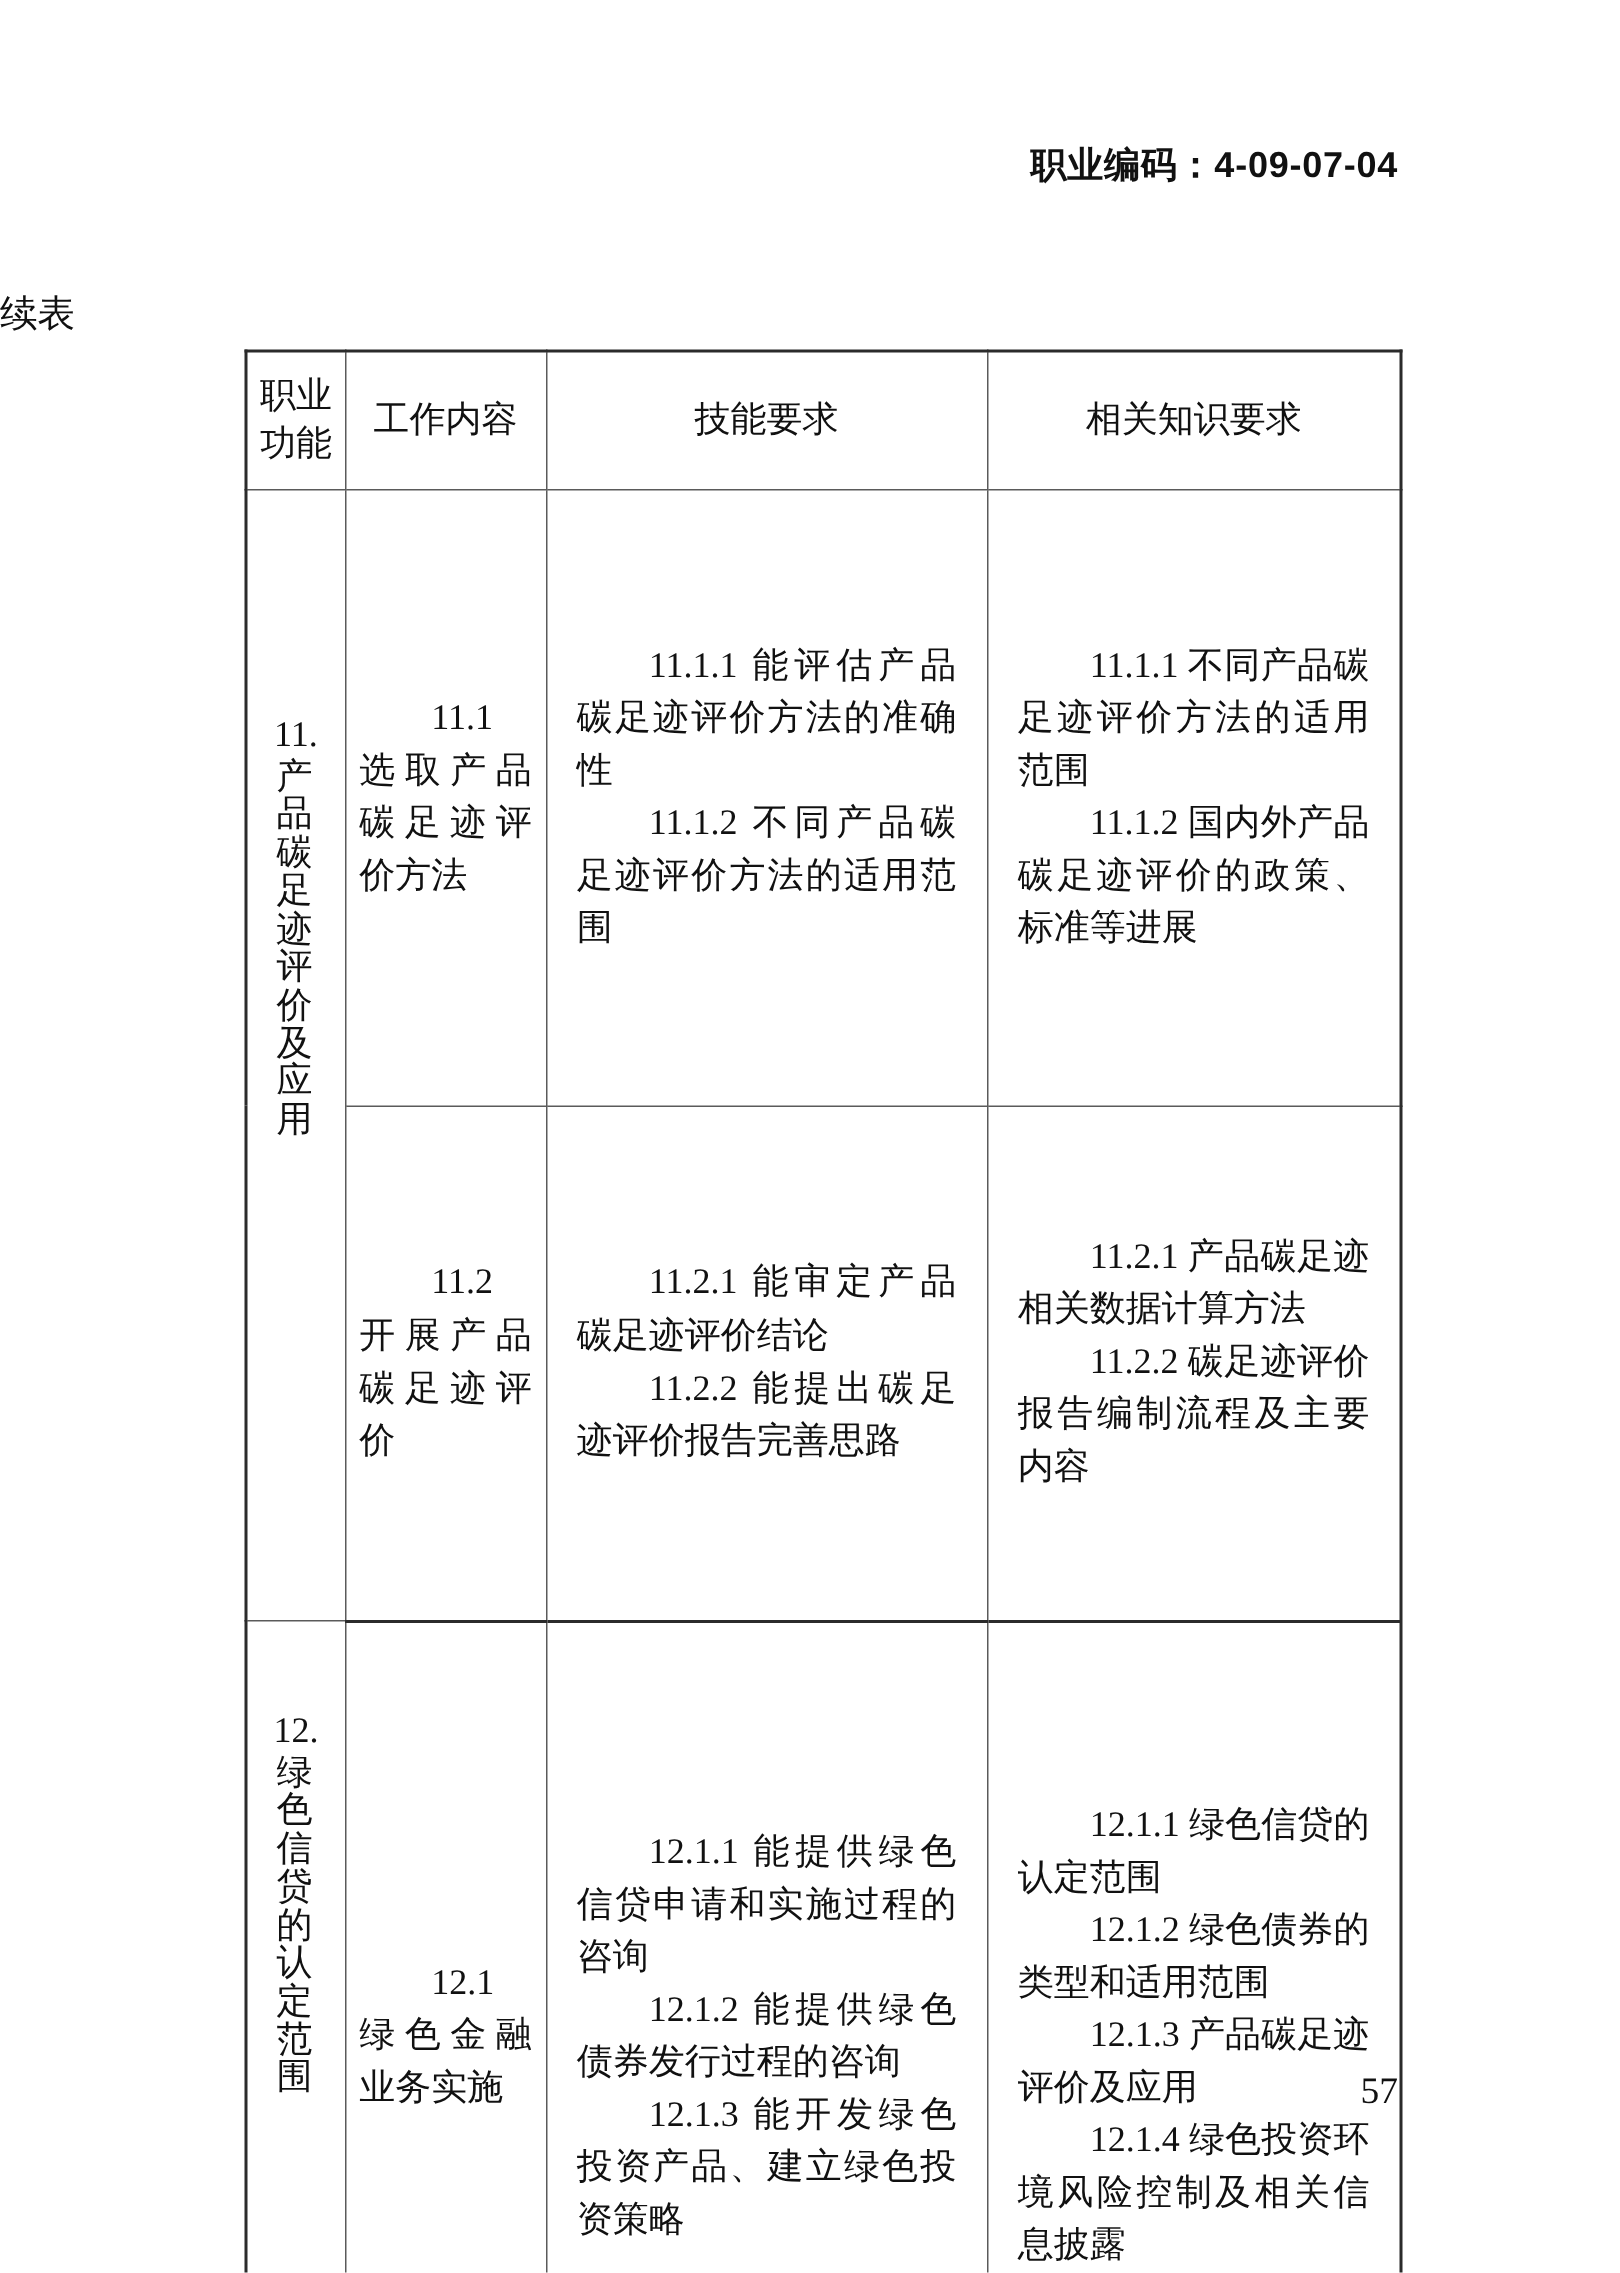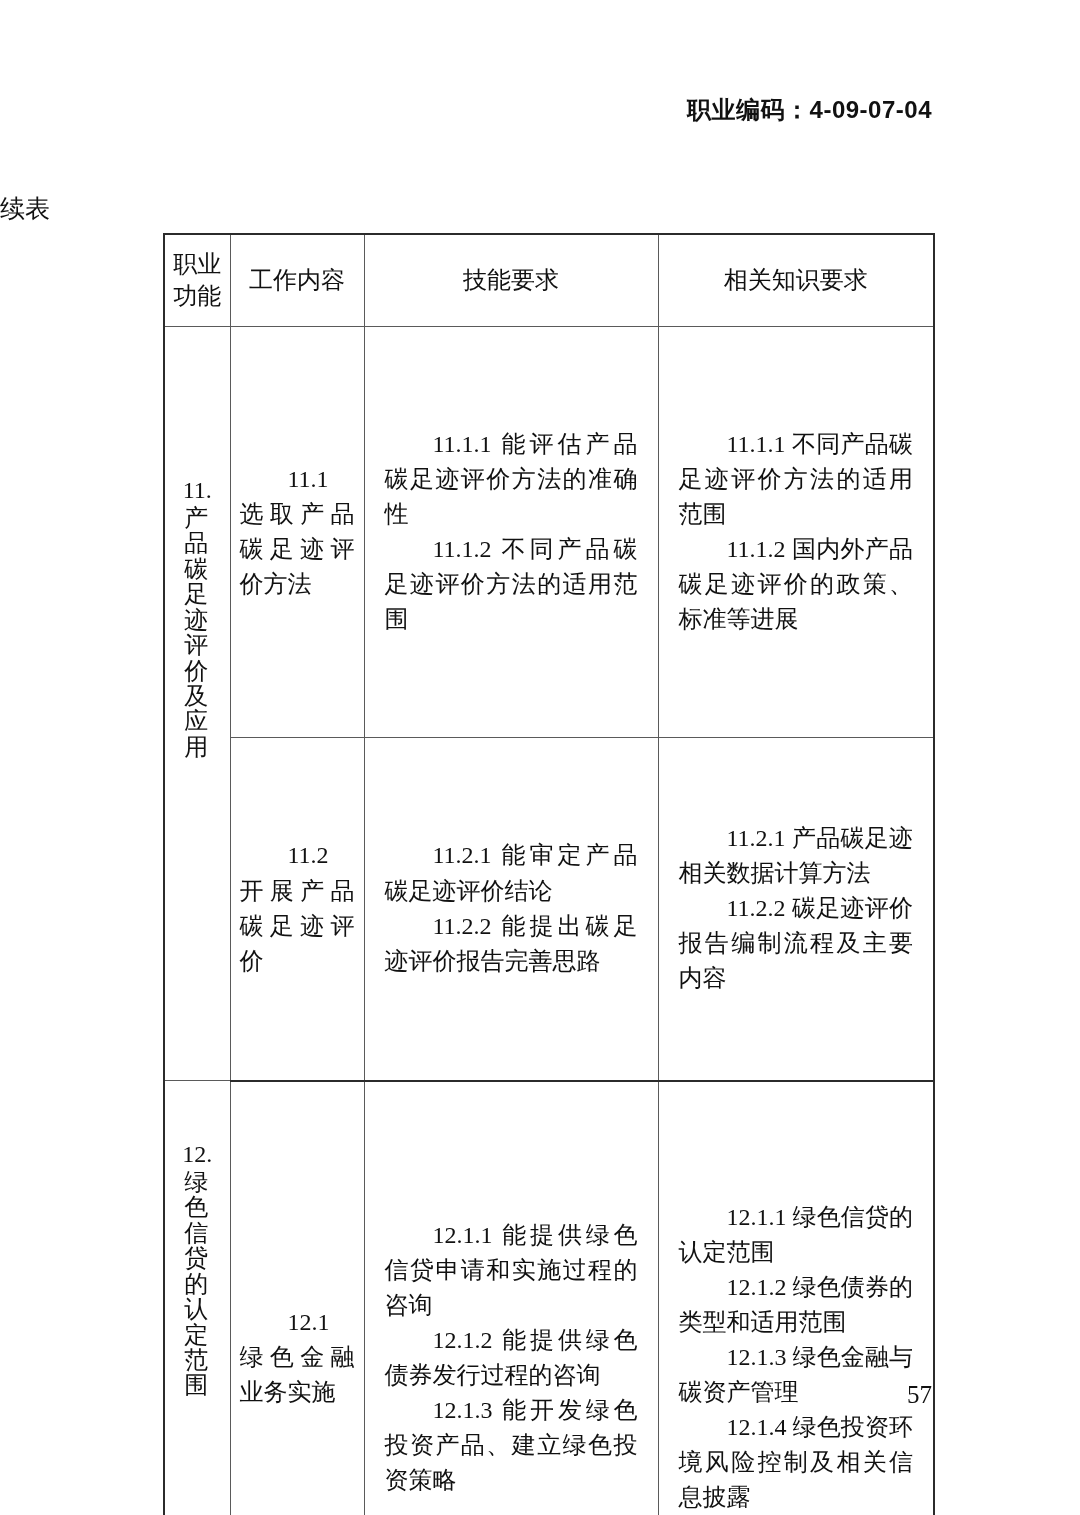--- a/index.html
+++ b/index.html
@@ -249,21 +249,21 @@
 
           <td class="skill">
             <p>12.1.1 能提供绿色信贷申请和实施过程的咨询</p>
             <p>12.1.2 能提供绿色债券发行过程的咨询</p>
             <p>12.1.3 能开发绿色投资产品、建立绿色投资策略</p>
           </td>
 
           <td class="know">
             <p>12.1.1 绿色信贷的认定范围</p>
             <p>12.1.2 绿色债券的类型和适用范围</p>
-            <p>12.1.3 绿色金融与碳资产管理</p>
+            <p>12.1.3 产品碳足迹评价及应用</p>
             <p>12.1.4 绿色投资环境风险控制及相关信息披露</p>
           </td>
         </tr>
 
       </tbody>
     </table>
   </div>
 
   <div class="folio">57</div>
 

